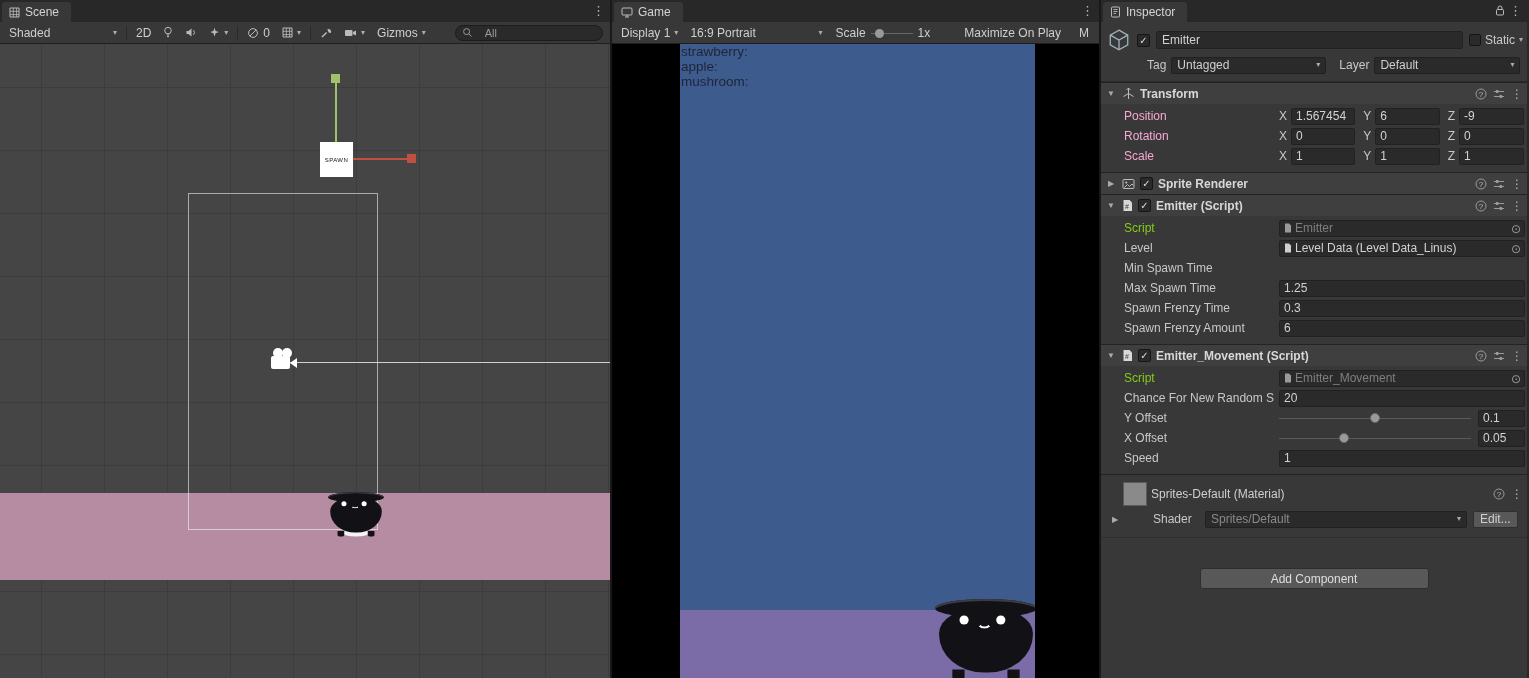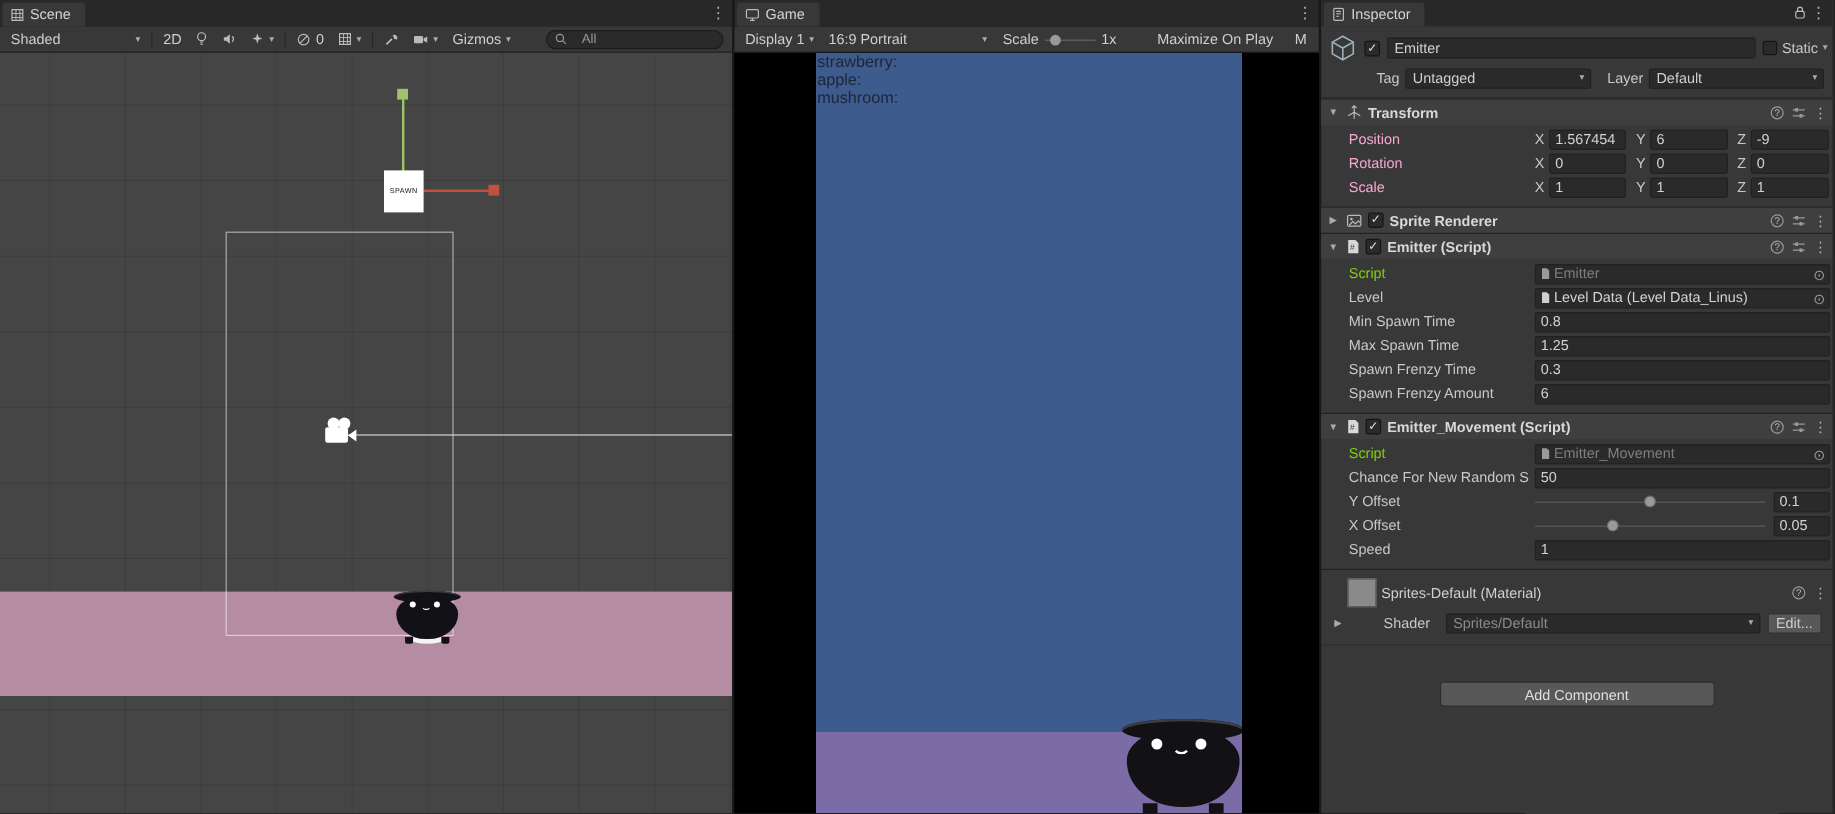--- a/index.html
+++ b/index.html
@@ -516,23 +516,20 @@
               <svg width="8" height="10" viewBox="0 0 8 10">
                 <path d="M1 .5h4L7 2.5v7H1z" fill="#cfcfcf"></path>
               </svg>
             </span>
           <span>Level Data (Level Data_Linus)</span>
           <span class="obj-picker">⊙</span>
         </div>
       </div>
       <div class="prop-row">
         <span class="prop-label">Min Spawn Time</span>
-        <div class="field grow">
-            <span>0.8</span>
-          </div>
       </div>
       <div class="prop-row">
         <span class="prop-label">Max Spawn Time</span>
         <div class="field grow">
             <span>1.25</span>
           </div>
       </div>
       <div class="prop-row">
         <span class="prop-label">Spawn Frenzy Time</span>
         <div class="field grow">
@@ -583,21 +580,21 @@
                 <path d="M1 .5h4L7 2.5v7H1z" fill="#9a9a9a"></path>
               </svg>
             </span>
           <span class="dim-txt">Emitter_Movement</span>
           <span class="obj-picker">⊙</span>
         </div>
       </div>
       <div class="prop-row">
         <span class="prop-label">Chance For New Random S</span>
         <div class="field grow">
-            <span>50</span>
+            <span>20</span>
           </div>
       </div>
       <div class="prop-row">
         <span class="prop-label">Y Offset</span>
         <div class="slider">
           <div class="slider-track"></div>
           <div class="slider-thumb" style="left:50%"></div>
         </div>
         <div class="field num-field">
             <span>0.1</span>

